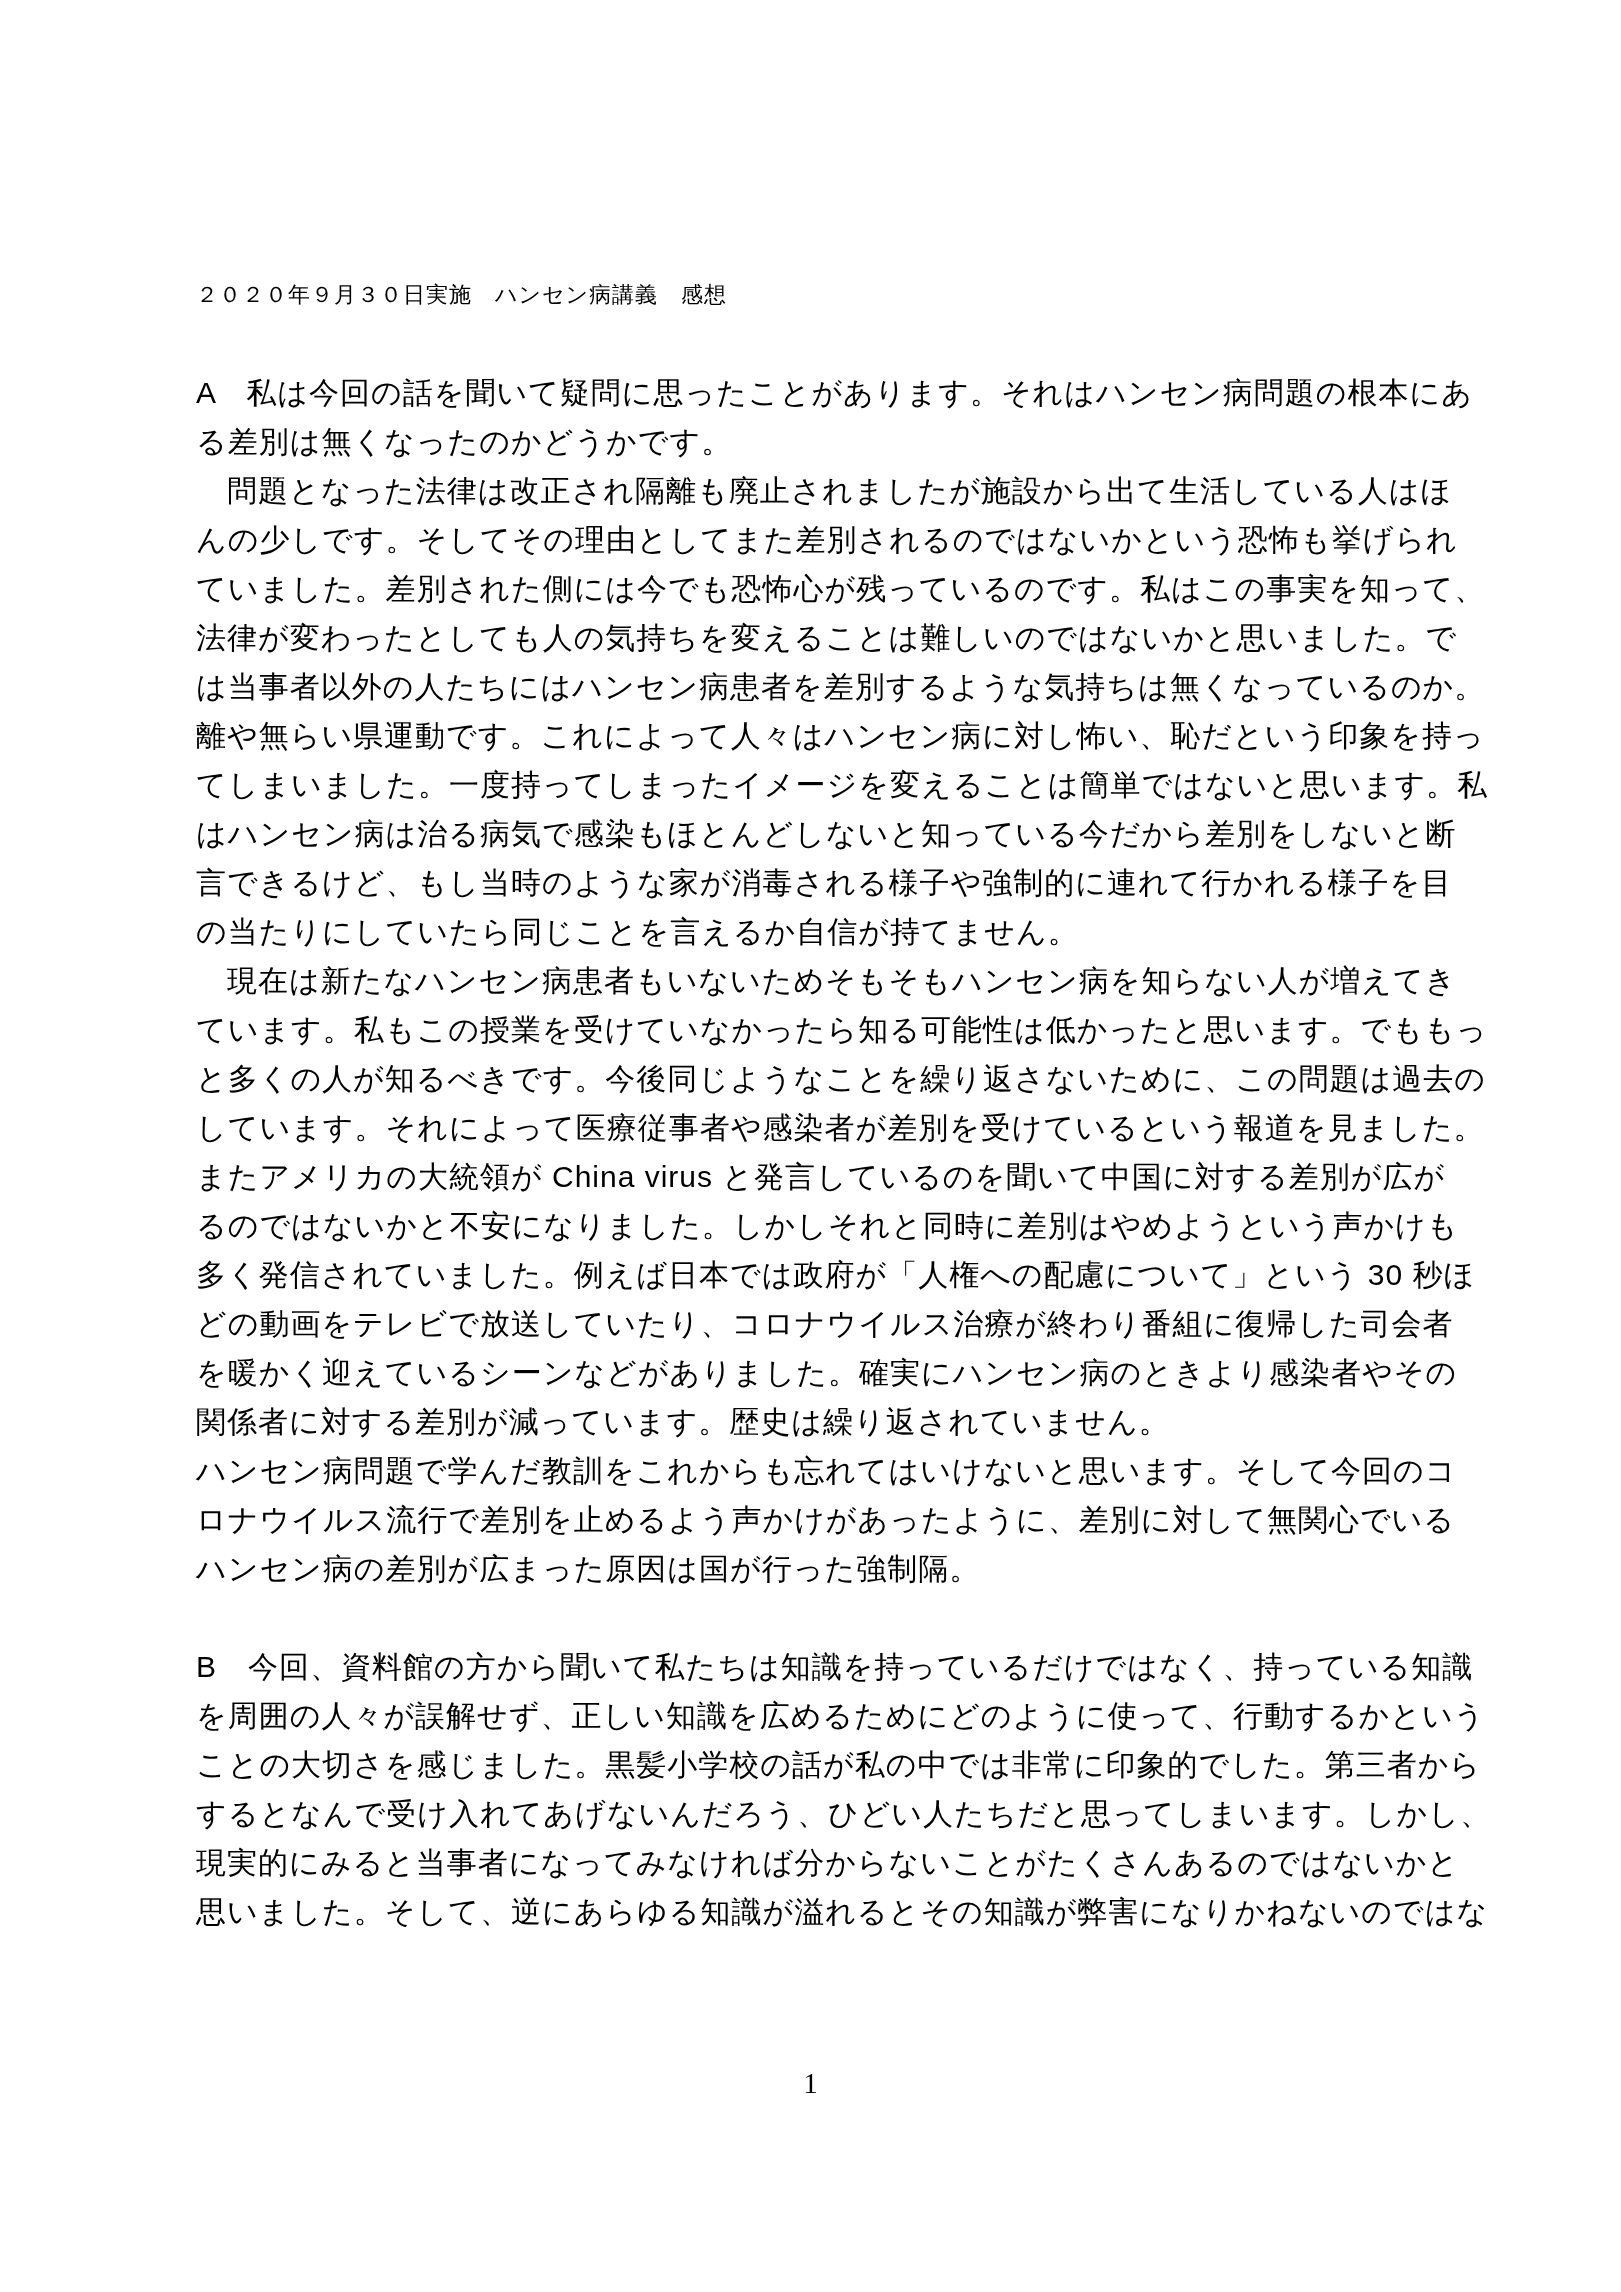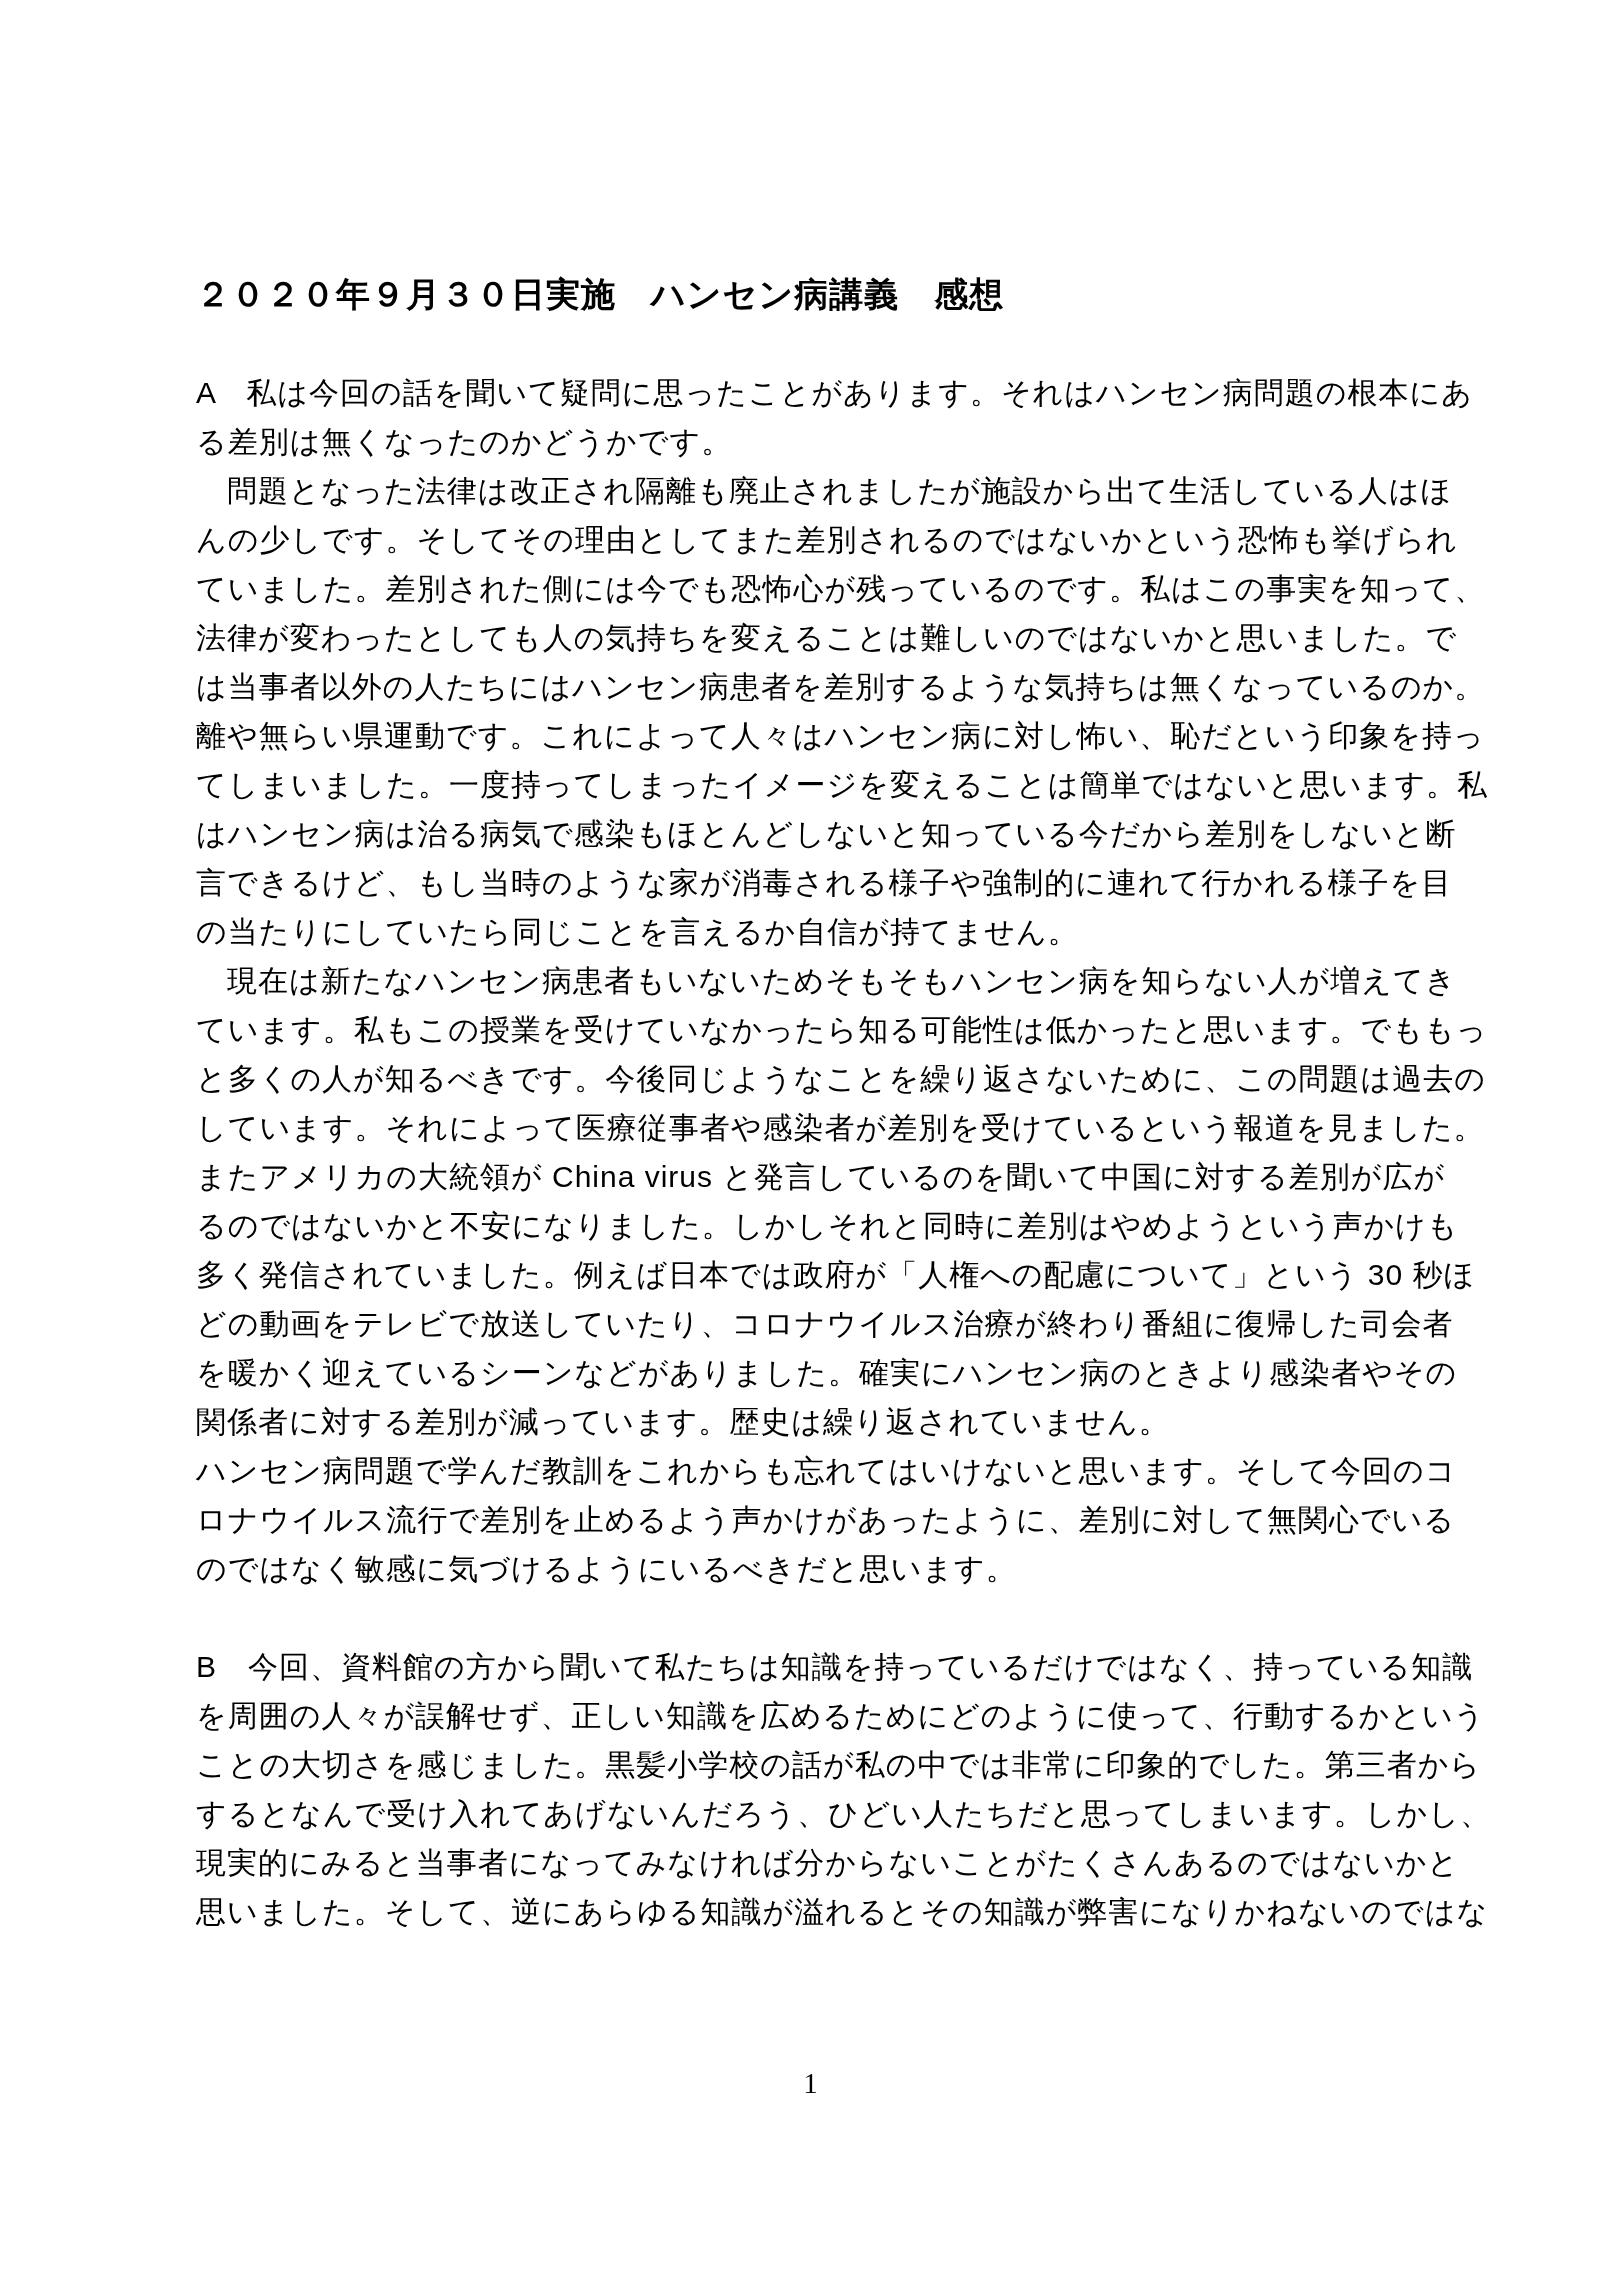--- a/index.html
+++ b/index.html
@@ -17,22 +17,22 @@
     font-family: "Liberation Sans", "DejaVu Sans", sans-serif;
     overflow: hidden;
   }
   .doc {
     position: absolute;
     left: 196px;
     top: 270px;
     width: 1274px;
   }
   .title-line {
-    font-size: 34px;
-    font-weight: bold;
+    font-size: 22px;
+    font-weight: normal;
     line-height: 49px;
     height: 49px;
     white-space: pre;
     letter-spacing: 1px;
   }
   .blank-line {
     height: 49px;
   }
   .doc-line {
     font-size: 30px;
@@ -78,21 +78,21 @@
         <div class="doc-line">と多くの人が知るべきです。今後同じようなことを繰り返さないために、この問題は過去の</div>
         <div class="doc-line">しています。それによって医療従事者や感染者が差別を受けているという報道を見ました。</div>
         <div class="doc-line">またアメリカの大統領が China virus と発言しているのを聞いて中国に対する差別が広が</div>
         <div class="doc-line">るのではないかと不安になりました。しかしそれと同時に差別はやめようという声かけも</div>
         <div class="doc-line">多く発信されていました。例えば日本では政府が「人権への配慮について」という 30 秒ほ</div>
         <div class="doc-line">どの動画をテレビで放送していたり、コロナウイルス治療が終わり番組に復帰した司会者</div>
         <div class="doc-line">を暖かく迎えているシーンなどがありました。確実にハンセン病のときより感染者やその</div>
         <div class="doc-line">関係者に対する差別が減っています。歴史は繰り返されていません。</div>
         <div class="doc-line">ハンセン病問題で学んだ教訓をこれからも忘れてはいけないと思います。そして今回のコ</div>
         <div class="doc-line">ロナウイルス流行で差別を止めるよう声かけがあったように、差別に対して無関心でいる</div>
-        <div class="doc-line">のではなく敏感に気づけるようにいるべきだと思います。</div>
+        <div class="doc-line">ハンセン病の差別が広まった原因は国が行った強制隔。</div>
         <div class="blank-line"></div>
         <div class="doc-line">B　今回、資料館の方から聞いて私たちは知識を持っているだけではなく、持っている知識</div>
         <div class="doc-line">を周囲の人々が誤解せず、正しい知識を広めるためにどのように使って、行動するかという</div>
         <div class="doc-line">ことの大切さを感じました。黒髪小学校の話が私の中では非常に印象的でした。第三者から</div>
         <div class="doc-line">するとなんで受け入れてあげないんだろう、ひどい人たちだと思ってしまいます。しかし、</div>
         <div class="doc-line">現実的にみると当事者になってみなければ分からないことがたくさんあるのではないかと</div>
         <div class="doc-line">思いました。そして、逆にあらゆる知識が溢れるとその知識が弊害になりかねないのではな</div>
       </div>
   </div>
   <div class="page-number">1</div>

